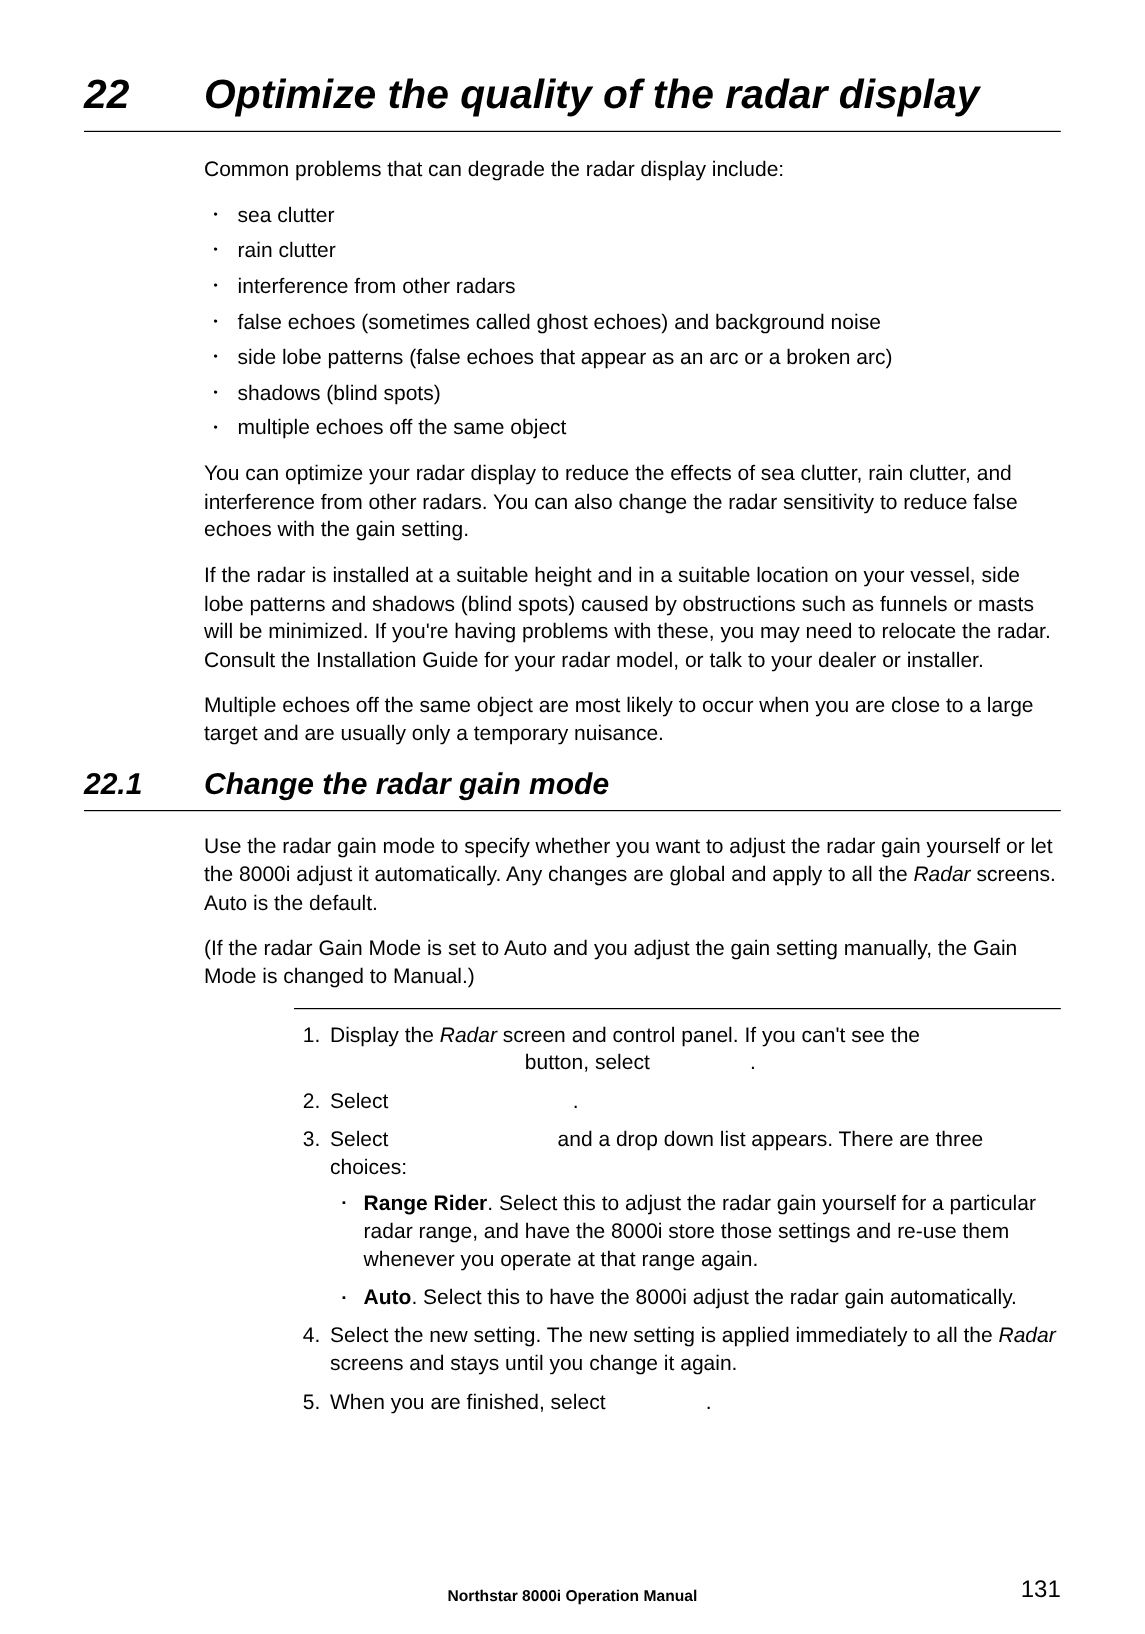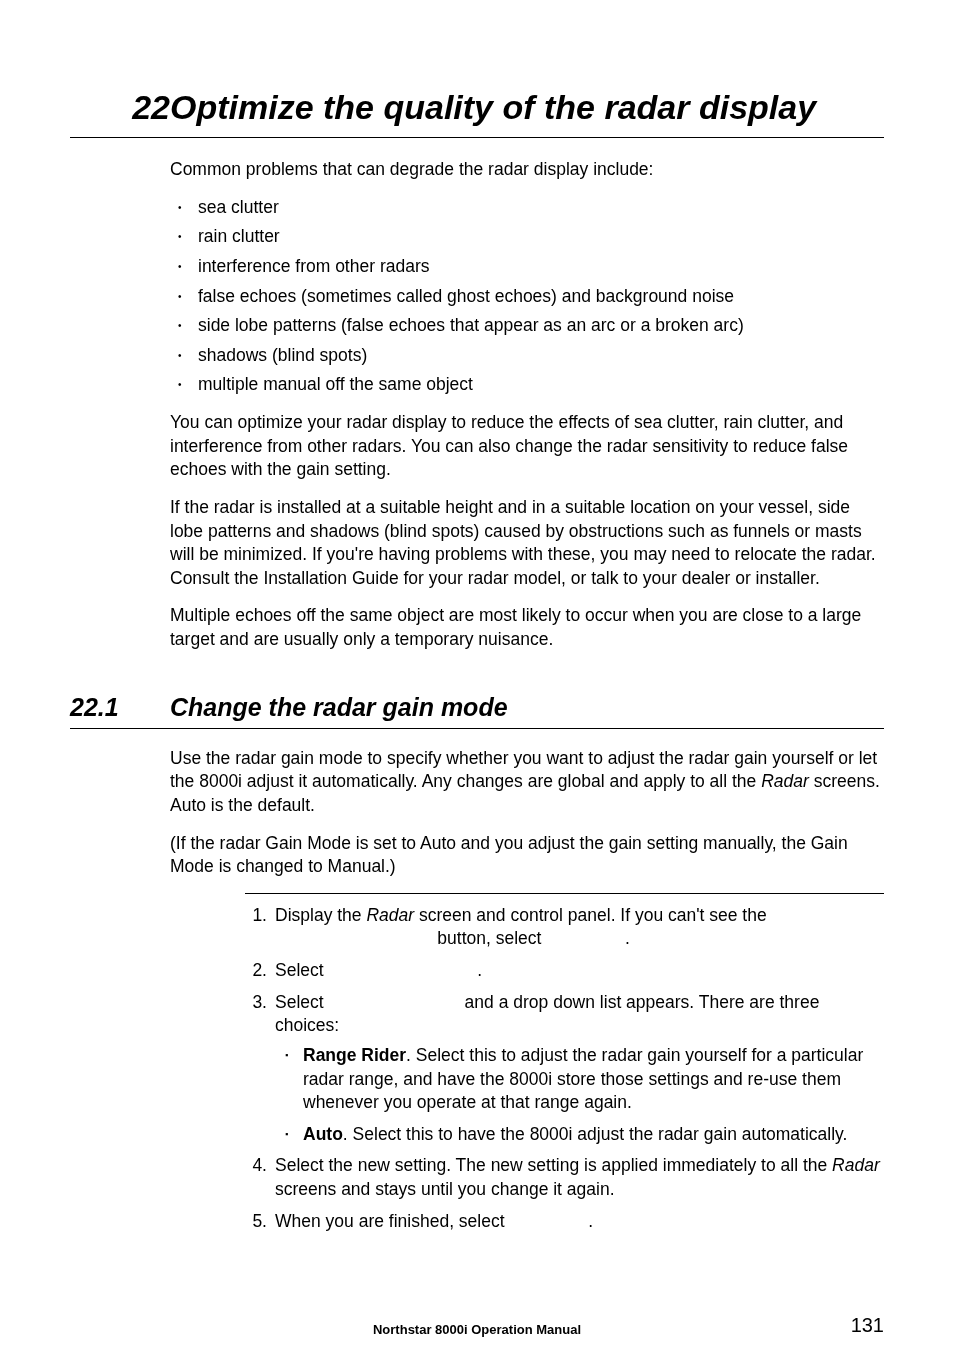--- a/index.html
+++ b/index.html
@@ -15,34 +15,32 @@
       padding: 60px 70px 30px 70px;
       position: relative;
       color: #000;
     }
     .chapter-header {
       display: flex;
       align-items: baseline;
       border-bottom: 1.5px solid #000;
       padding-bottom: 10px;
       margin-bottom: 20px;
-      text-align: right;
     }
     .chapter-number {
       font-size: 34px;
       font-weight: bold;
       font-style: italic;
       width: 100px;
       flex-shrink: 0;
     }
     .chapter-title {
       font-size: 34px;
       font-weight: bold;
       font-style: italic;
-      margin-top: 28px;
     }
     .body-content {
       margin-left: 100px;
       font-size: 17.5px;
       line-height: 1.35;
     }
     .body-content p {
       margin-bottom: 14px;
     }
     ul.dot-list {
@@ -59,21 +57,21 @@
       position: absolute;
       left: 8px;
       font-size: 10px;
       top: 5px;
     }
     .section-header {
       display: flex;
       align-items: baseline;
       border-bottom: 1.5px solid #000;
       padding-bottom: 6px;
-      margin-top: 41px;
+      margin-top: 16px;
       margin-bottom: 18px;
     }
     .section-number {
       font-size: 25px;
       font-weight: bold;
       font-style: italic;
       width: 100px;
       flex-shrink: 0;
     }
     .section-title {
@@ -187,21 +185,21 @@
 <div class="body-content">
   <p>Common problems that can degrade the radar display include:</p>
 
   <ul class="dot-list">
     <li>sea clutter</li>
     <li>rain clutter</li>
     <li>interference from other radars</li>
     <li>false echoes (sometimes called ghost echoes) and background noise</li>
     <li>side lobe patterns (false echoes that appear as an arc or a broken arc)</li>
     <li>shadows (blind spots)</li>
-    <li>multiple manual off the same object</li>
+    <li>multiple echoes off the same object</li>
   </ul>
 
   <p>You can optimize your radar display to reduce the effects of sea clutter, rain clutter, and interference from other radars. You can also change the radar sensitivity to reduce false echoes with the gain setting.</p>
   <p>If the radar is installed at a suitable height and in a suitable location on your vessel, side lobe patterns and shadows (blind spots) caused by obstructions such as funnels or masts will be minimized. If you're having problems with these, you may need to relocate the radar. Consult the Installation Guide for your radar model, or talk to your dealer or installer.</p>
   <p>Multiple echoes off the same object are most likely to occur when you are close to a large target and are usually only a temporary nuisance.</p>
 </div>
 
 <div class="section-header">
   <div class="section-number">22.1</div>
   <div class="section-title">Change the radar gain mode</div>

